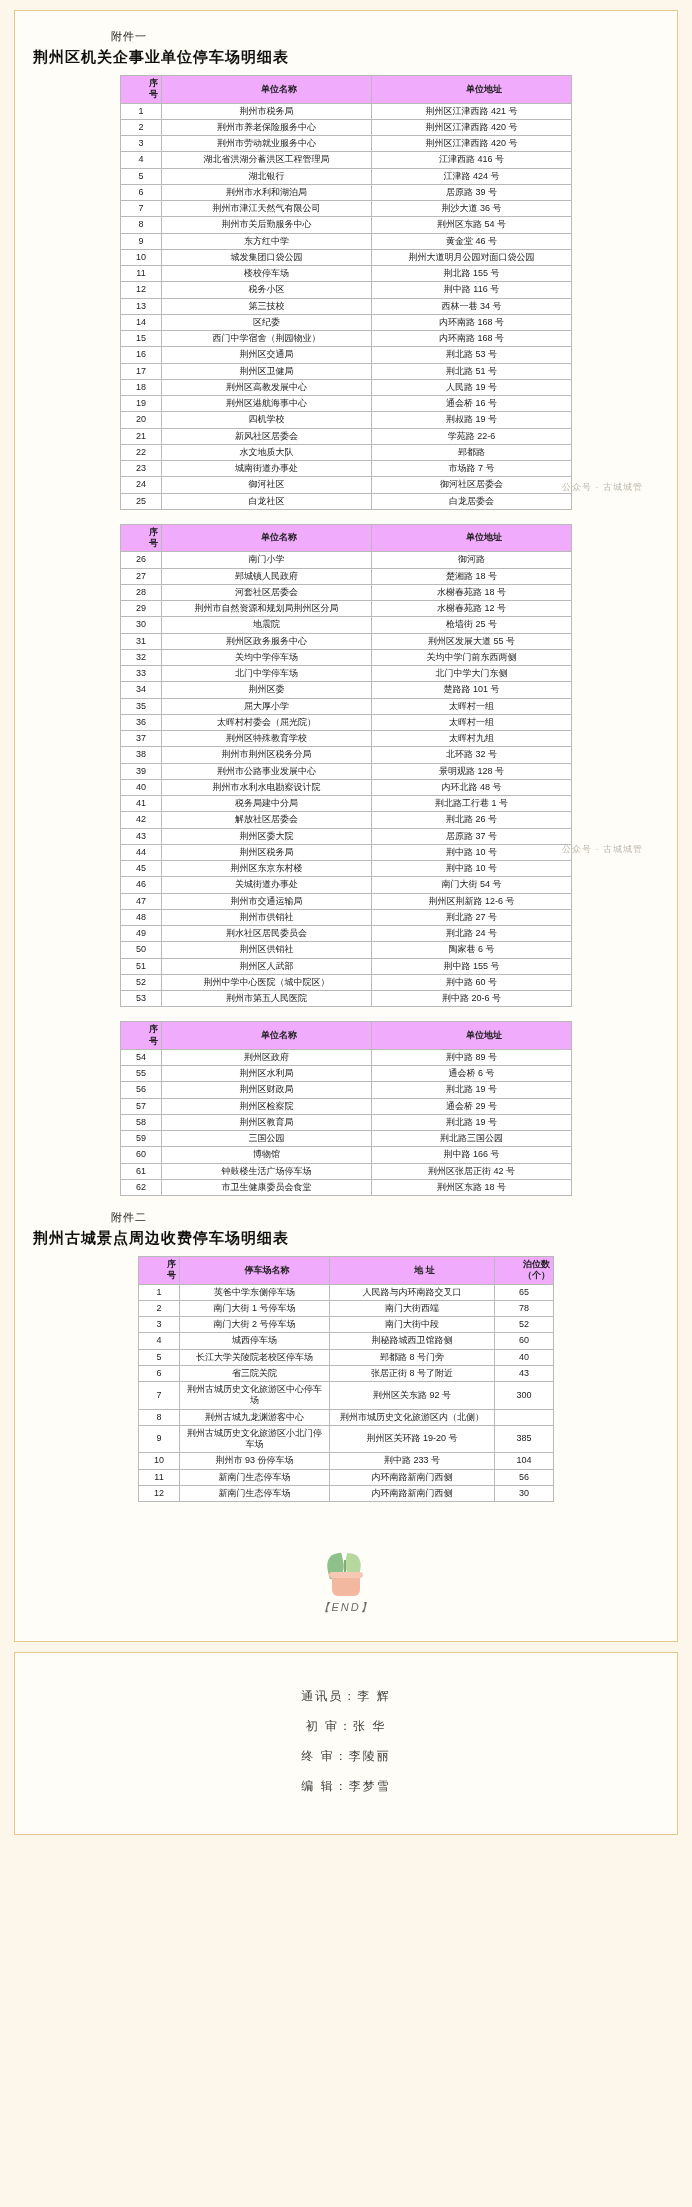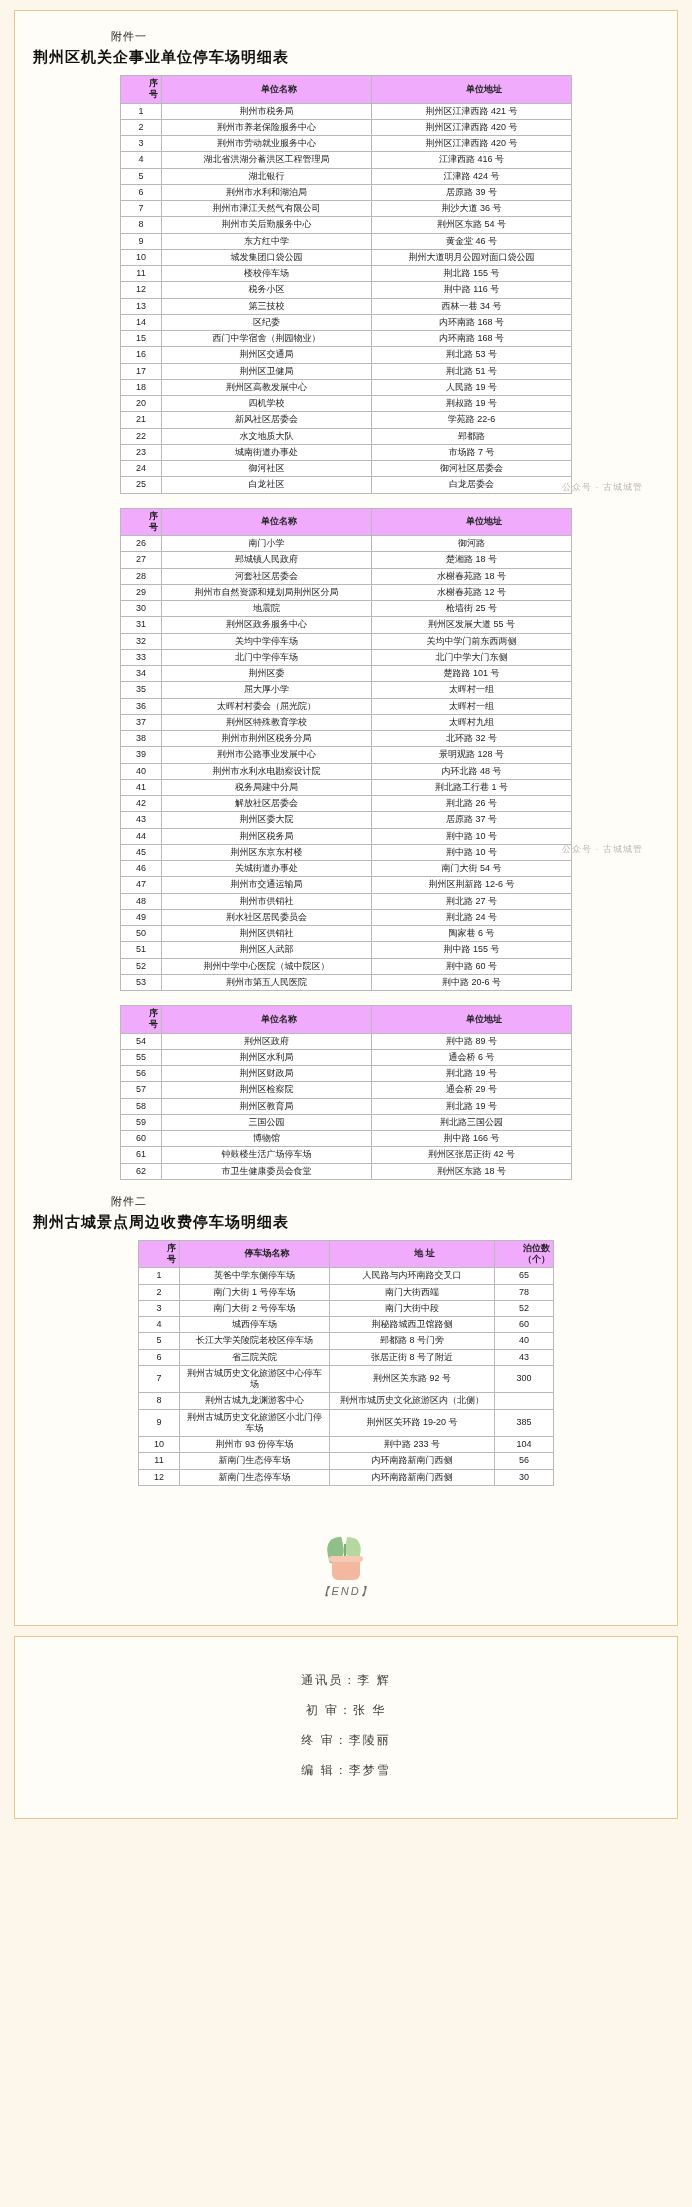--- a/index.html
+++ b/index.html
@@ -256,20 +256,25 @@
             </tr>
             <tr>
               <td>17</td>
               <td>荆州区卫健局</td>
               <td>荆北路 51 号</td>
             </tr>
             <tr>
               <td>18</td>
               <td>荆州区高教发展中心</td>
               <td>人民路 19 号</td>
+            </tr>
+            <tr>
+              <td>19</td>
+              <td>荆州区港航海事中心</td>
+              <td>通会桥 16 号</td>
             </tr>
             <tr>
               <td>20</td>
               <td>四机学校</td>
               <td>荆叔路 19 号</td>
             </tr>
             <tr>
               <td>21</td>
               <td>新风社区居委会</td>
               <td>学苑路 22-6</td>

